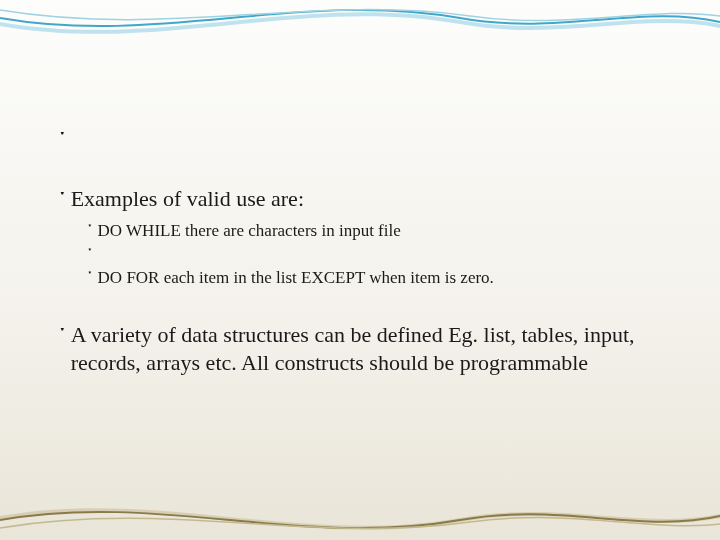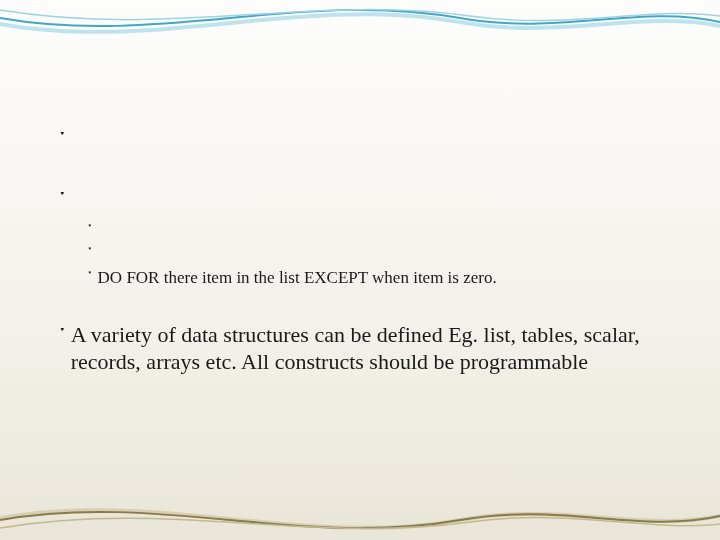--- a/index.html
+++ b/index.html
@@ -74,40 +74,42 @@
   <div class="content">
 
     <div class="bullet-row lvl1">
       <span class="bullet">་</span>
     </div>
 
     <div class="gap-md"></div>
 
     <div class="bullet-row lvl1 tight">
       <span class="bullet">་</span>
+      <span class="text"> Examples of valid use are:</span>
     </div>
 
     <div class="gap-sm"></div>
 
     <div class="bullet-row lvl2 tight">
       <span class="bullet">་</span>
+      <span class="text">DO  WHILE  there  are characters  in input file</span>
     </div>
     <div class="bullet-row lvl2 tight">
       <span class="bullet">་</span>
     </div>
     <div class="bullet-row lvl2">
       <span class="bullet">་</span>
-      <span class="text">DO FOR there item in the list EXCEPT when item is zero.</span>
+      <span class="text">DO FOR each item in the list EXCEPT when item is zero.</span>
     </div>
 
     <div class="gap-md"></div>
 
     <div class="bullet-row lvl1">
       <span class="bullet">་</span>
-      <span class="text">A  variety  of data structures can be defined Eg.  list, tables, scalar, records, arrays etc. All constructs should be  programmable</span>
+      <span class="text">A  variety  of data structures can be defined Eg.  list, tables, input, records, arrays etc. All constructs should be  programmable</span>
     </div>
 
   </div>
 
   <svg class="wave-bottom" viewBox="0 0 720 60" preserveAspectRatio="none">
     <path d="M0,36 C160,8 300,66 460,38 C560,20 640,50 720,34 L720,38 C640,54 560,24 460,42 C300,70 160,12 0,40 Z" fill="#d6cfb3"></path>
     <path d="M0,40 C160,12 300,68 460,40 C560,22 640,54 720,36" fill="none" stroke="#8a7a4a" stroke-width="2"></path>
     <path d="M0,48 C170,20 310,64 470,42 C570,28 650,52 720,44" fill="none" stroke="#c2b98f" stroke-width="1.5"></path>
   </svg>
 

